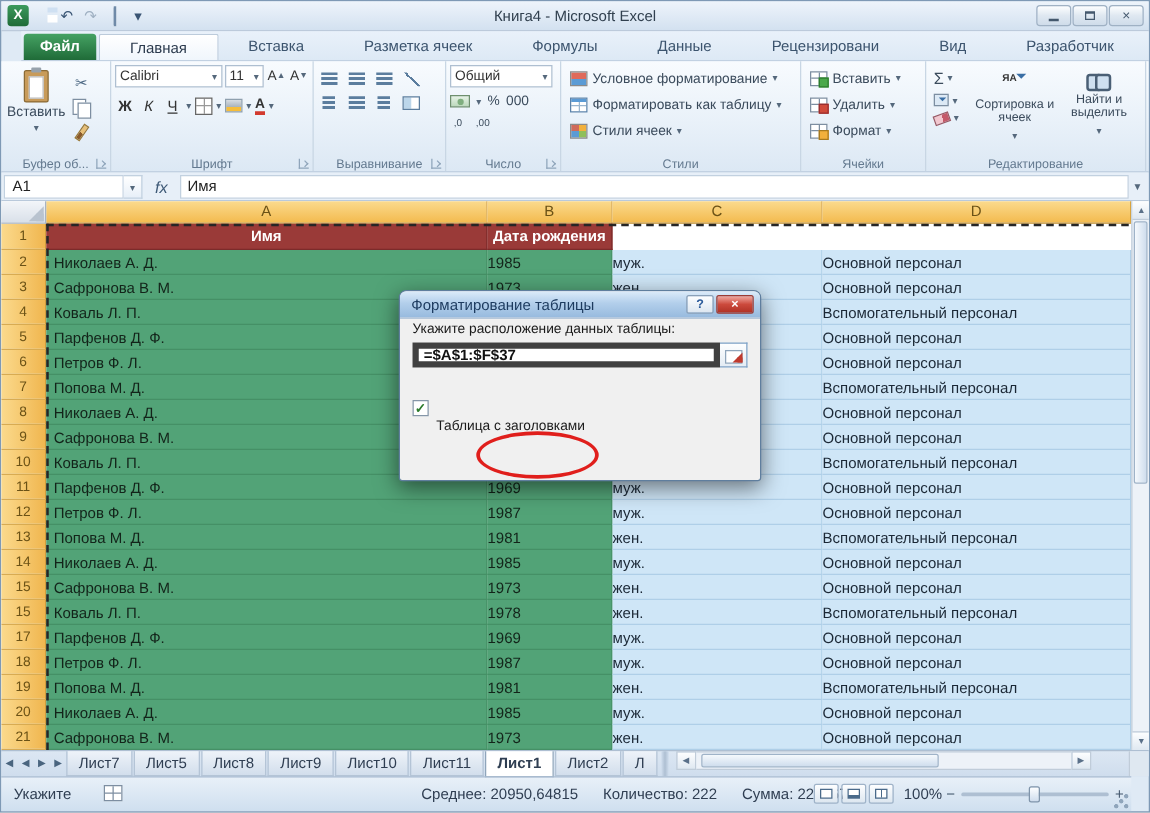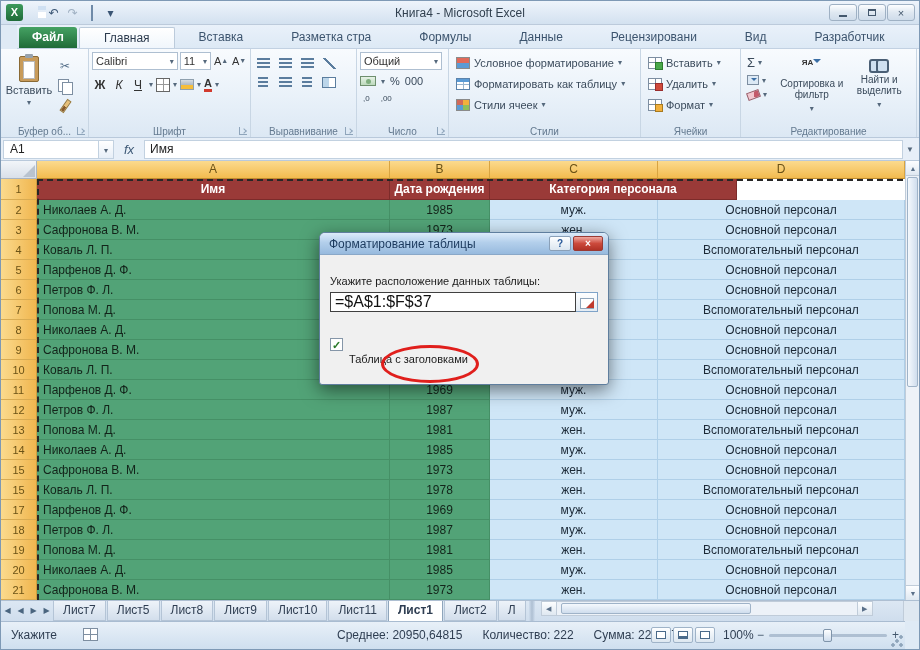--- a/index.html
+++ b/index.html
@@ -171,21 +171,21 @@
   .rowhead { width:36px; background:linear-gradient(90deg,#fbda8d,#f0b64f); border-right:1px solid #cf9c3d;
     border-bottom:1px solid #d8ab52; color:#6b5216; font-size:11px; text-align:center; }
   .c { font-size:12px; color:#13241a; overflow:hidden; white-space:nowrap; }
   .hr .c { height:21px; line-height:21px; background:#9a3a38; color:#fff; font-weight:bold; text-align:center;
     border-right:1px solid #7c2b2a; border-bottom:1px solid #7c2b2a; }
   .hr .rowhead { height:21px; line-height:21px; }
   .dr .c, .dr .rowhead { height:20px; line-height:20px; }
   .cg { background:#52a377; border-right:1px solid #459066; border-bottom:1px solid #459066; }
   .cb2 { background:#cfe6f7; border-right:1px solid #afcfe8; border-bottom:1px solid #afcfe8; color:#1b2836; }
   .cname { text-align:left; padding-left:6px; }
-  .ccenter { text-align:center; }
+  .ccenter { text-align:left; }
   .vscroll { position:absolute; right:0; top:0; width:14px; height:439px; background:#edf2f8; border-left:1px solid #c0ccd9; }
   .varrow { width:14px; height:15px; font-size:7px; color:#5a7089; text-align:center; line-height:15px;
     background:linear-gradient(#fdfeff,#dfe8f1); border-bottom:1px solid #c0ccd9; }
   .varrow.bottom { position:absolute; bottom:0; border-top:1px solid #c0ccd9; border-bottom:none; }
   .vthumb { position:absolute; left:1px; top:16px; width:11px; height:210px; border:1px solid #9fb3c8;
     border-radius:2px; background:linear-gradient(90deg,#f5f9fd,#cfdded); }
   .ants { position:absolute; left:36px; top:18px; width:866px; height:421px;
     border-top:2px dashed #262626; border-left:2px dashed #262626; pointer-events:none; z-index:5; }
 
   
@@ -195,24 +195,24 @@
   .dlg-title { height:22px; border-radius:5px 5px 0 0; background:linear-gradient(#dcebfa,#b3cfeb 45%,#97bade);
     border-bottom:1px solid #8aa8c8; display:flex; align-items:center; padding:0 5px 0 9px;
     font-size:12px; color:#1c3a5e; }
   .dlg-title-btns { margin-left:auto; display:flex; gap:2px; }
   .dlg-help { width:22px; height:15px; border:1px solid #8aa0b8; border-radius:2px;
     background:linear-gradient(#fdfeff,#dce6f0); color:#2a5a9a; font-size:10px; font-weight:bold;
     text-align:center; line-height:14px; }
   .dlg-close { width:30px; height:15px; border:1px solid #9a3a34; border-radius:2px;
     background:linear-gradient(#f0a8a0,#cc4a3c 50%,#b03226); color:#fff; font-size:10px; font-weight:bold;
     text-align:center; line-height:14px; }
-  .dlg-label { margin:20px 10px 0 10px; font-size:11px; color:#1a1a1a; }
+  .dlg-label { margin:2px 10px 0 10px; font-size:11px; color:#1a1a1a; }
   .dlg-input-row { margin:5px 10px 0 10px; display:flex; }
-  .dlg-input { flex:1; height:20px; border:1px solid #404040; background:#fff; font-size:16px;
-    font-family:"Liberation Sans", sans-serif; padding:0 4px; color:#111; }
+  .dlg-input { flex:1; height:20px; border:5px solid #404040; background:#fff; font-size:12px;
+    font-family:"Liberation Sans", sans-serif; padding:0 4px; color:#111;font-weight:bold; }
   .dlg-picker { width:22px; height:20px; border:1px solid #7fa3c8; border-left:none;
     background:linear-gradient(#fdfeff,#e4ecf4); position:relative; }
   .dlg-picker::before { content:""; position:absolute; left:4px; top:5px; width:12px; height:9px;
     border:1px solid #8fa5bb; background:#fff; }
   .dlg-picker::after { content:""; position:absolute; right:3px; bottom:3px; width:0; height:0;
     border:4px solid transparent; border-bottom-color:#c03a2e; border-right-color:#c03a2e; }
   .dlg-check-row { margin:12px 10px 0 10px; display:flex; align-items:center; gap:6px; }
   .checkbox { width:13px; height:13px; border:1px solid #8596a8; background:#fff; color:#2a7a2a;
     font-size:11px; font-weight:bold; text-align:center; line-height:12px; }
   .check-label { font-size:11px; color:#1a1a1a;margin-top:29px; }
@@ -292,21 +292,21 @@
           <span class="glyph-max"></span>
         </span>
       <span class="wbtn">×</span>
     </div>
   </div>
 
   <div class="tabsrow">
     <span class="tab file">Файл</span>
     <span class="tab active">Главная</span>
     <span class="tab">Вставка</span>
-    <span class="tab">Разметка стра</span>
+    <span class="tab">Разметка ячеек</span>
     <span class="tab">Формулы</span>
     <span class="tab">Данные</span>
     <span class="tab">Рецензировани</span>
     <span class="tab">Вид</span>
     <span class="tab">Разработчик</span>
     <span class="tab">Надстройки</span>
     <span class="tab">Foxit PDF</span>
     <span class="tab">ABBYY PDF Trar</span>
     <div class="tabs-right">
       <span class="helpcircle">?</span>
@@ -466,21 +466,21 @@
           </span>
         <span class="rbtn">
             <span class="icon-eraser"></span>
             <span class="dd">▾</span>
           </span>
       </div>
       <div class="bigbtn">
         <span class="icon-sort">
             <span class="sort-letters">ЯА</span>
           </span>
-        <span>Сортировка и фильтр</span>
+        <span>Сортировка и ячеек</span>
         <span class="dd">▾</span>
       </div>
       <div class="bigbtn">
         <span class="icon-binoc"></span>
         <span>Найти и выделить</span>
         <span class="dd">▾</span>
       </div>
       <span class="group-label">Редактирование</span>
     </div>
   </div>
@@ -499,21 +499,20 @@
       <div class="colhead w-a">A</div>
       <div class="colhead w-b">B</div>
       <div class="colhead w-c">C</div>
       <div class="colhead w-d">D</div>
     </div>
 
     <div class="r hr">
       <div class="rowhead">1</div>
       <div class="c w-a">Имя</div>
       <div class="c w-b">Дата рождения</div>
-      <div class="c w-d">Категория персонала</div>
     </div>
 
     <div>
 
         <div class="r dr">
           <div class="rowhead">2</div>
           <div class="c cg cname w-a">Николаев А. Д.</div>
           <div class="c cg ccenter w-b">1985</div>
           <div class="c cb2 ccenter w-c">муж.</div>
           <div class="c cb2 ccenter w-d">Основной персонал</div>

